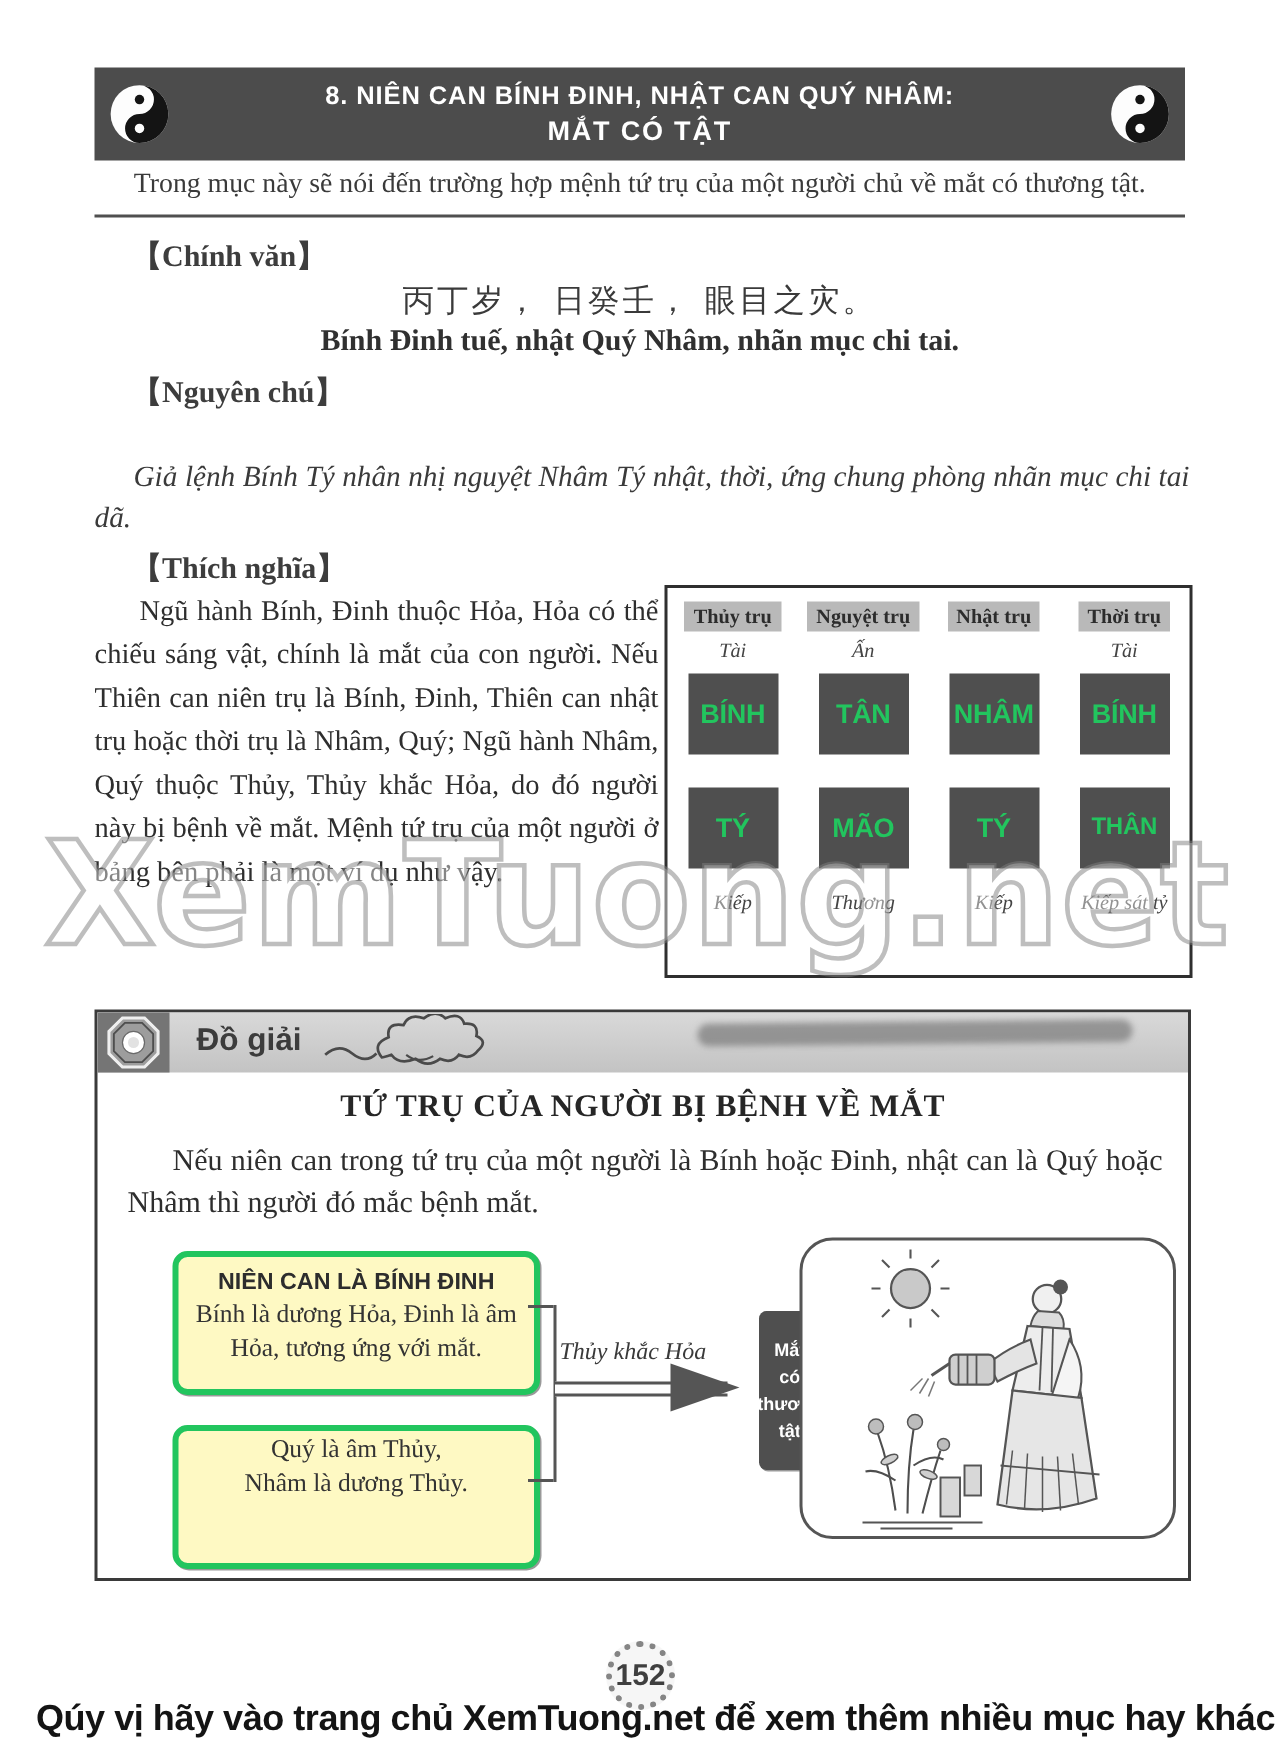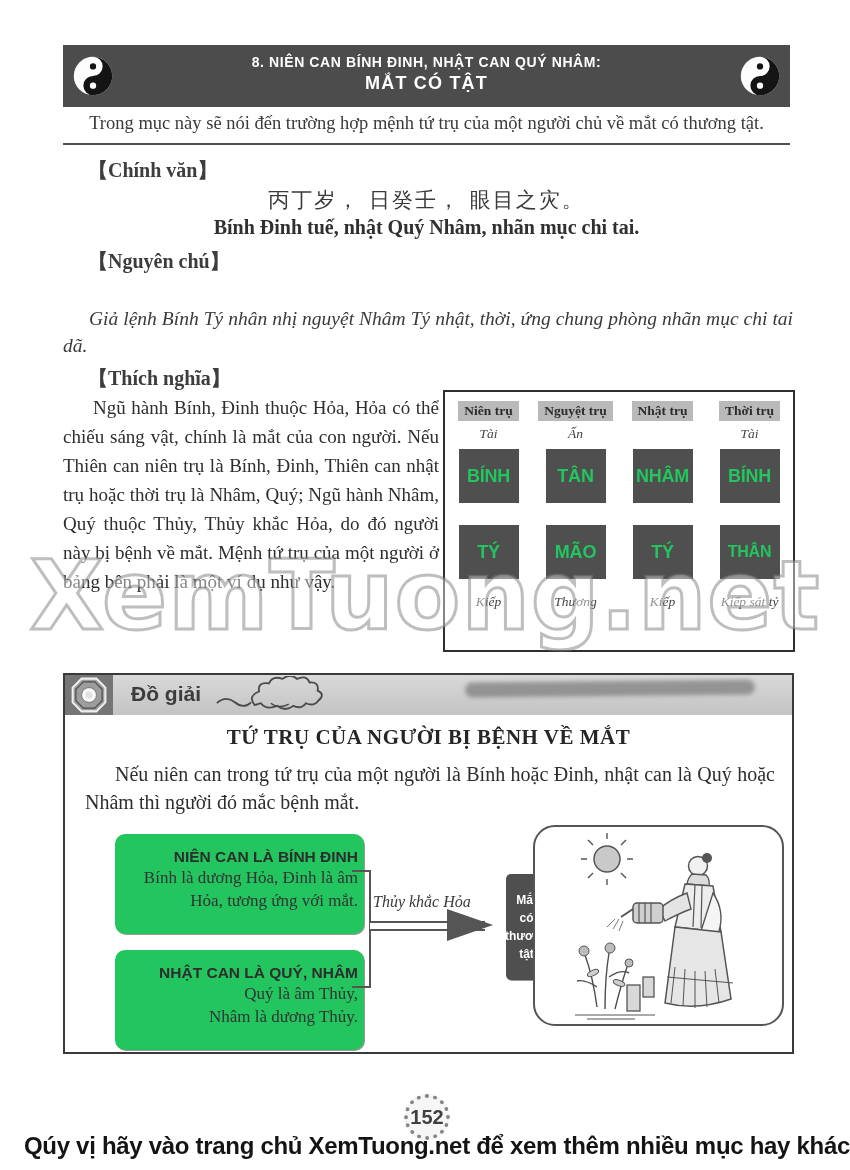--- a/index.html
+++ b/index.html
@@ -2,21 +2,21 @@
 <html><head>
 <meta charset="utf-8">
 <style>
   html,body{margin:0;padding:0;background:#ffffff;}
   .page{position:relative;width:850px;height:1170px;background:#ffffff;overflow:hidden;
         font-family:"Liberation Serif","DejaVu Serif",serif;color:#2e2e2e;}
 
   
   .header-bar{position:absolute;left:63px;top:45px;width:727px;height:62px;background:#4c4c4c;
               text-align:center;color:#fff;font-family:"Liberation Sans","DejaVu Sans",sans-serif;font-weight:bold;}
-  .header-line1{padding-top:9px;font-size:14px;letter-spacing:.6px;}
+  .header-line1{padding-top:9px;font-size:17px;letter-spacing:.6px;}
   .header-line2{padding-top:3px;font-size:18px;letter-spacing:1.2px;}
   .yy{position:absolute;top:10px;width:42px;height:42px;}
   .yy.left{left:9px;} .yy.right{right:9px;}
 
   
   .intro{position:absolute;left:63px;top:113px;width:727px;text-align:center;
          font-size:18.5px;color:#3a3a3a;}
   .rule{position:absolute;left:63px;top:143px;width:727px;border-top:2px solid #4f4f4f;}
 
   
@@ -51,22 +51,22 @@
   .dg-label{position:absolute;left:66px;top:7px;font-family:"Liberation Sans","DejaVu Sans",sans-serif;
             font-weight:bold;font-size:21px;color:#3c3c3c;}
   .dg-cloud{position:absolute;left:150px;top:1px;}
   .dg-smudge{position:absolute;left:400px;top:6px;width:290px;height:15px;background:rgba(85,85,85,.5);
              border-radius:8px;filter:blur(2px);transform:rotate(-.6deg);}
   .dg-title{position:absolute;left:0;top:50px;width:100%;text-align:center;font-weight:bold;
             font-size:21px;letter-spacing:.5px;color:#262626;}
   .dg-intro{position:absolute;left:20px;top:85px;width:690px;font-size:20px;line-height:28px;
             text-align:justify;text-indent:30px;color:#2e2e2e;}
 
-  .dg-box{position:absolute;left:50px;width:237px;background:#22c55e;border:6px solid #22c55e;
-          border-radius:10px;text-align:right;box-shadow:1px 1px 0 #999;}
+  .dg-box{position:absolute;left:50px;width:237px;background:#fef9c3;border:4px solid #22c55e;
+          border-radius:10px;text-align:center;box-shadow:1px 1px 0 #999;}
   .dg-box .bx-title{margin-top:8px;font-family:"Liberation Sans","DejaVu Sans",sans-serif;
                     font-weight:bold;font-size:15.5px;color:#2d2d2d;}
   .dg-box .bx-line{font-size:17px;line-height:23px;color:#333;}
   .dg-box1{top:159px;height:88px;}
   .dg-box2{top:275px;height:88px;}
 
   .conn{position:absolute;border-color:#555;}
   .conn.h1{left:287px;top:195px;width:17px;border-top:2px solid #555;}
   .conn.h2{left:287px;top:311px;width:17px;border-top:2px solid #555;}
   .conn.v{left:304px;top:195px;height:118px;border-left:2px solid #555;}
@@ -132,21 +132,21 @@
   <div class="viet-line" style="top:216px;">Bính Đinh tuế, nhật Quý Nhâm, nhãn mục chi tai.</div>
 
   <div class="sec-label" style="top:248px;">【Nguyên chú】</div>
   <div class="para-italic indent" style="top:305px;">Giả lệnh Bính Tý nhân nhị nguyệt Nhâm Tý nhật, thời, ứng chung phòng nhãn mục chi tai dã.</div>
 
   <div class="sec-label" style="top:365px;">【Thích nghĩa】</div>
   <div class="tn-body">Ngũ hành Bính, Đinh thuộc Hỏa, Hỏa có thể chiếu sáng vật, chính là mắt của con người. Nếu Thiên can niên trụ là Bính, Đinh, Thiên can nhật trụ hoặc thời trụ là Nhâm, Quý; Ngũ hành Nhâm, Quý thuộc Thủy, Thủy khắc Hỏa, do đó người này bị bệnh về mắt. Mệnh tứ trụ của một người ở bảng bên phải là một ví dụ như vậy.</div>
 
   <div class="pillar-table">
     <div class="pt-col" style="left:0;">
-      <div class="pt-head">Niên trụ</div>
+      <div class="pt-head">Thủy trụ</div>
       <div class="pt-top">Tài</div>
       <div class="pt-cell">BÍNH</div>
       <div class="pt-cell branch">TÝ</div>
       <div class="pt-bottom">Kiếp</div>
     </div>
     <div class="pt-col" style="left:87px;">
       <div class="pt-head">Nguyệt trụ</div>
       <div class="pt-top">Ấn</div>
       <div class="pt-cell">TÂN</div>
       <div class="pt-cell branch">MÃO</div>
@@ -191,21 +191,20 @@
 
     <div class="dg-title">TỨ TRỤ CỦA NGƯỜI BỊ BỆNH VỀ MẮT</div>
     <div class="dg-intro">Nếu niên can trong tứ trụ của một người là Bính hoặc Đinh, nhật can là Quý hoặc Nhâm thì người đó mắc bệnh mắt.</div>
 
     <div class="dg-box dg-box1">
       <div class="bx-title">NIÊN CAN LÀ BÍNH ĐINH</div>
       <div class="bx-line">Bính là dương Hỏa, Đinh là âm</div>
       <div class="bx-line">Hỏa, tương ứng với mắt.</div>
     </div>
     <div class="dg-box dg-box2">
-      <div class="bx-title">NHẬT CAN LÀ QUÝ, NHÂM</div>
       <div class="bx-line">Quý là âm Thủy,</div>
       <div class="bx-line">Nhâm là dương Thủy.</div>
     </div>
 
     <div class="conn h1"></div>
     <div class="conn h2"></div>
     <div class="conn v"></div>
     <div class="arrow-label">Thủy khắc Hỏa</div>
     <div class="arrow-shaft"></div>
     <div class="arrow-head"></div>

